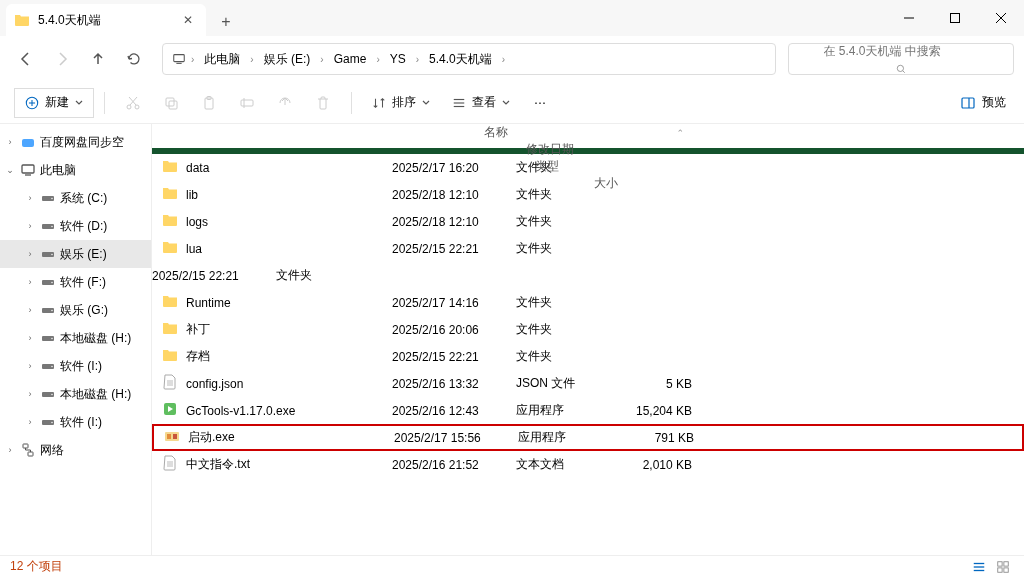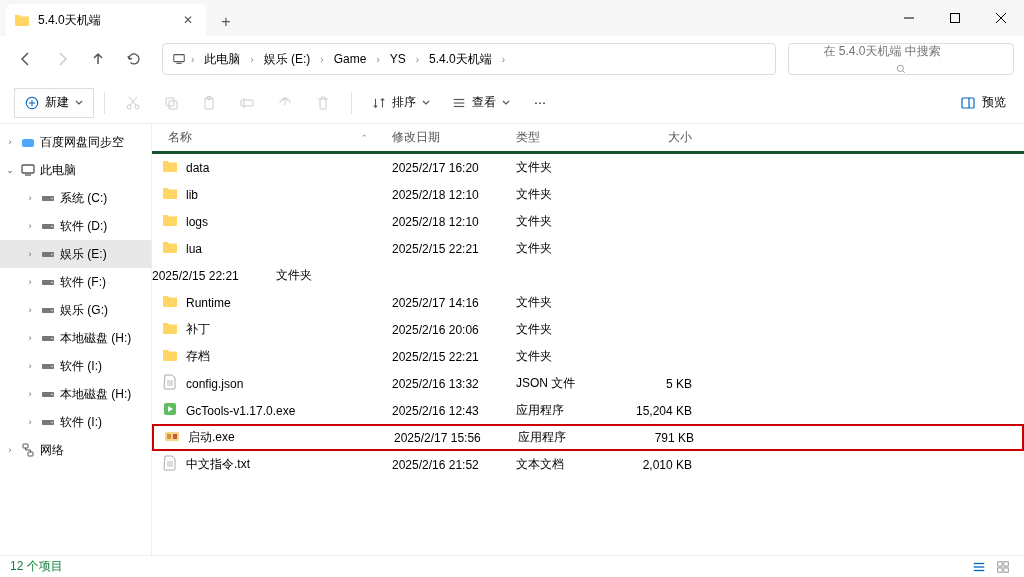--- a/index.html
+++ b/index.html
@@ -47,35 +47,35 @@
     .tree { width: 152px; border-right: 1px solid #eee; padding: 4px 0; overflow: hidden; }
     .tree-item { height: 28px; display: flex; align-items: center; padding-left: 4px; gap: 4px; cursor: pointer; font-size: 12px; white-space: nowrap; }
     .tree-item.indent1 { padding-left: 24px; }
     .tree-item.selected { background: #e8e8e8; }
     .tree-chev { width: 12px; height: 12px; display: flex; align-items: center; justify-content: center; color: #666; font-size: 9px; flex-shrink: 0; }
     .tree-icon { width: 16px; height: 16px; display: flex; align-items: center; justify-content: center; flex-shrink: 0; }
     .tree-label { overflow: hidden; text-overflow: ellipsis; }
     
     
     .files { flex: 1; display: flex; flex-direction: column; }
-    .file-header { height: 30px; display: flex; align-items: center; border-bottom: 3px solid #14532d; color: #555; font-size: 12px; position: relative; }
+    .file-header { height: 30px; display: flex; align-items: center; border-bottom: 6px solid #14532d; color: #555; font-size: 12px; position: relative; flex-direction: column; }
     .col-name { width: 240px; padding-left: 16px; display: flex; align-items: center; gap: 8px; }
     .col-date { width: 124px; }
     .col-type { width: 106px; }
     .col-size { width: 80px; text-align: right; padding-right: 10px; }
     .file-header .col-name { justify-content: space-between; padding-right: 24px; }
     .sort-indicator { color: #999; font-size: 9px; }
     .file-rows { flex: 1; overflow: auto; padding-bottom: 4px; }
     .file-row { height: 27px; display: flex; align-items: center; font-size: 12px; }
     .file-row.highlighted { border: 2px solid #cc0000; height: 27px; }
     .file-name-cell { width: 240px; padding-left: 10px; display: flex; align-items: center; gap: 8px; }
     .file-ico { width: 16px; height: 16px; flex-shrink: 0; }
     
     
-    .statusbar { position: absolute; bottom: 0; left: 0; right: 0; height: 22px; display: flex; align-items: center; padding: 0 10px; font-size: 12px; color: #15803d; border-top: 1px solid #eee; background: #fff; }
+    .statusbar { position: absolute; bottom: 0; left: 0; right: 0; height: 22px; display: flex; align-items: center; padding: 0 10px; font-size: 12px; color: #c2410c; border-top: 1px solid #eee; background: #fff; }
     .status-right { margin-left: auto; display: flex; gap: 2px; }
     .view-toggle { width: 22px; height: 18px; display: flex; align-items: center; justify-content: center; cursor: pointer; }
     
     
     .ico-folder { fill: #FFD666; }
   </style>
 </head>
 <body>
 
 <div class="titlebar">

